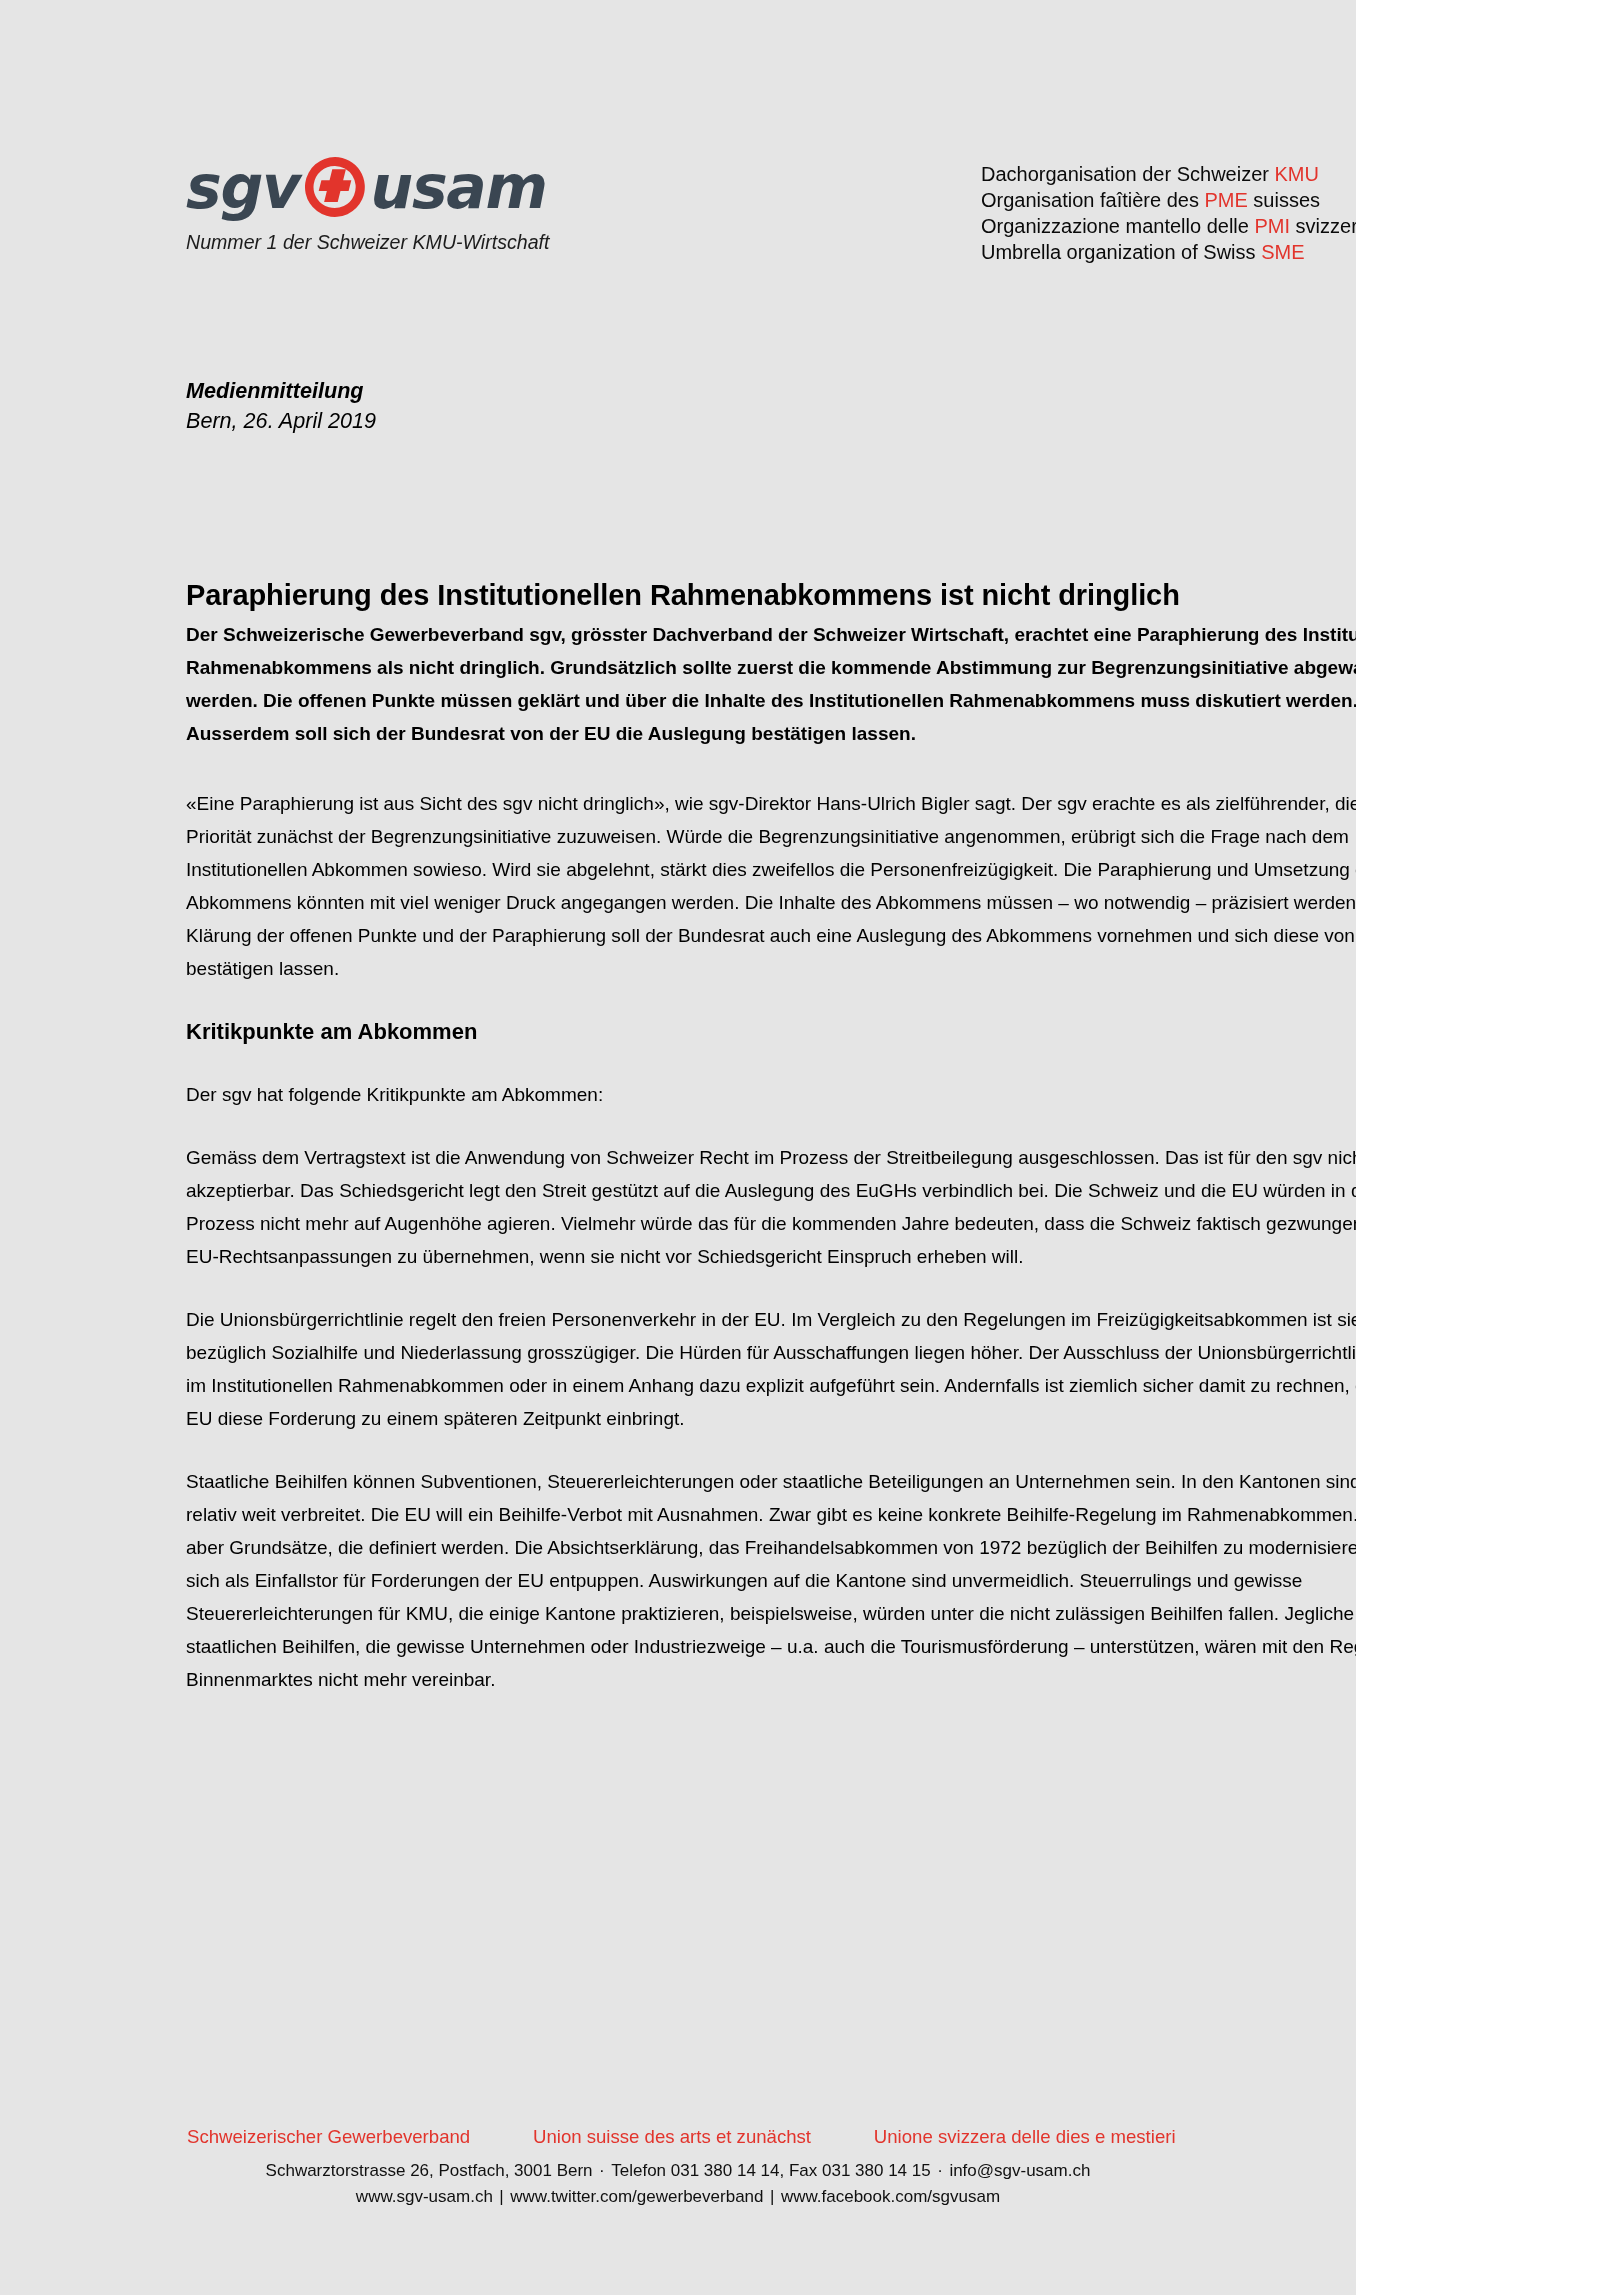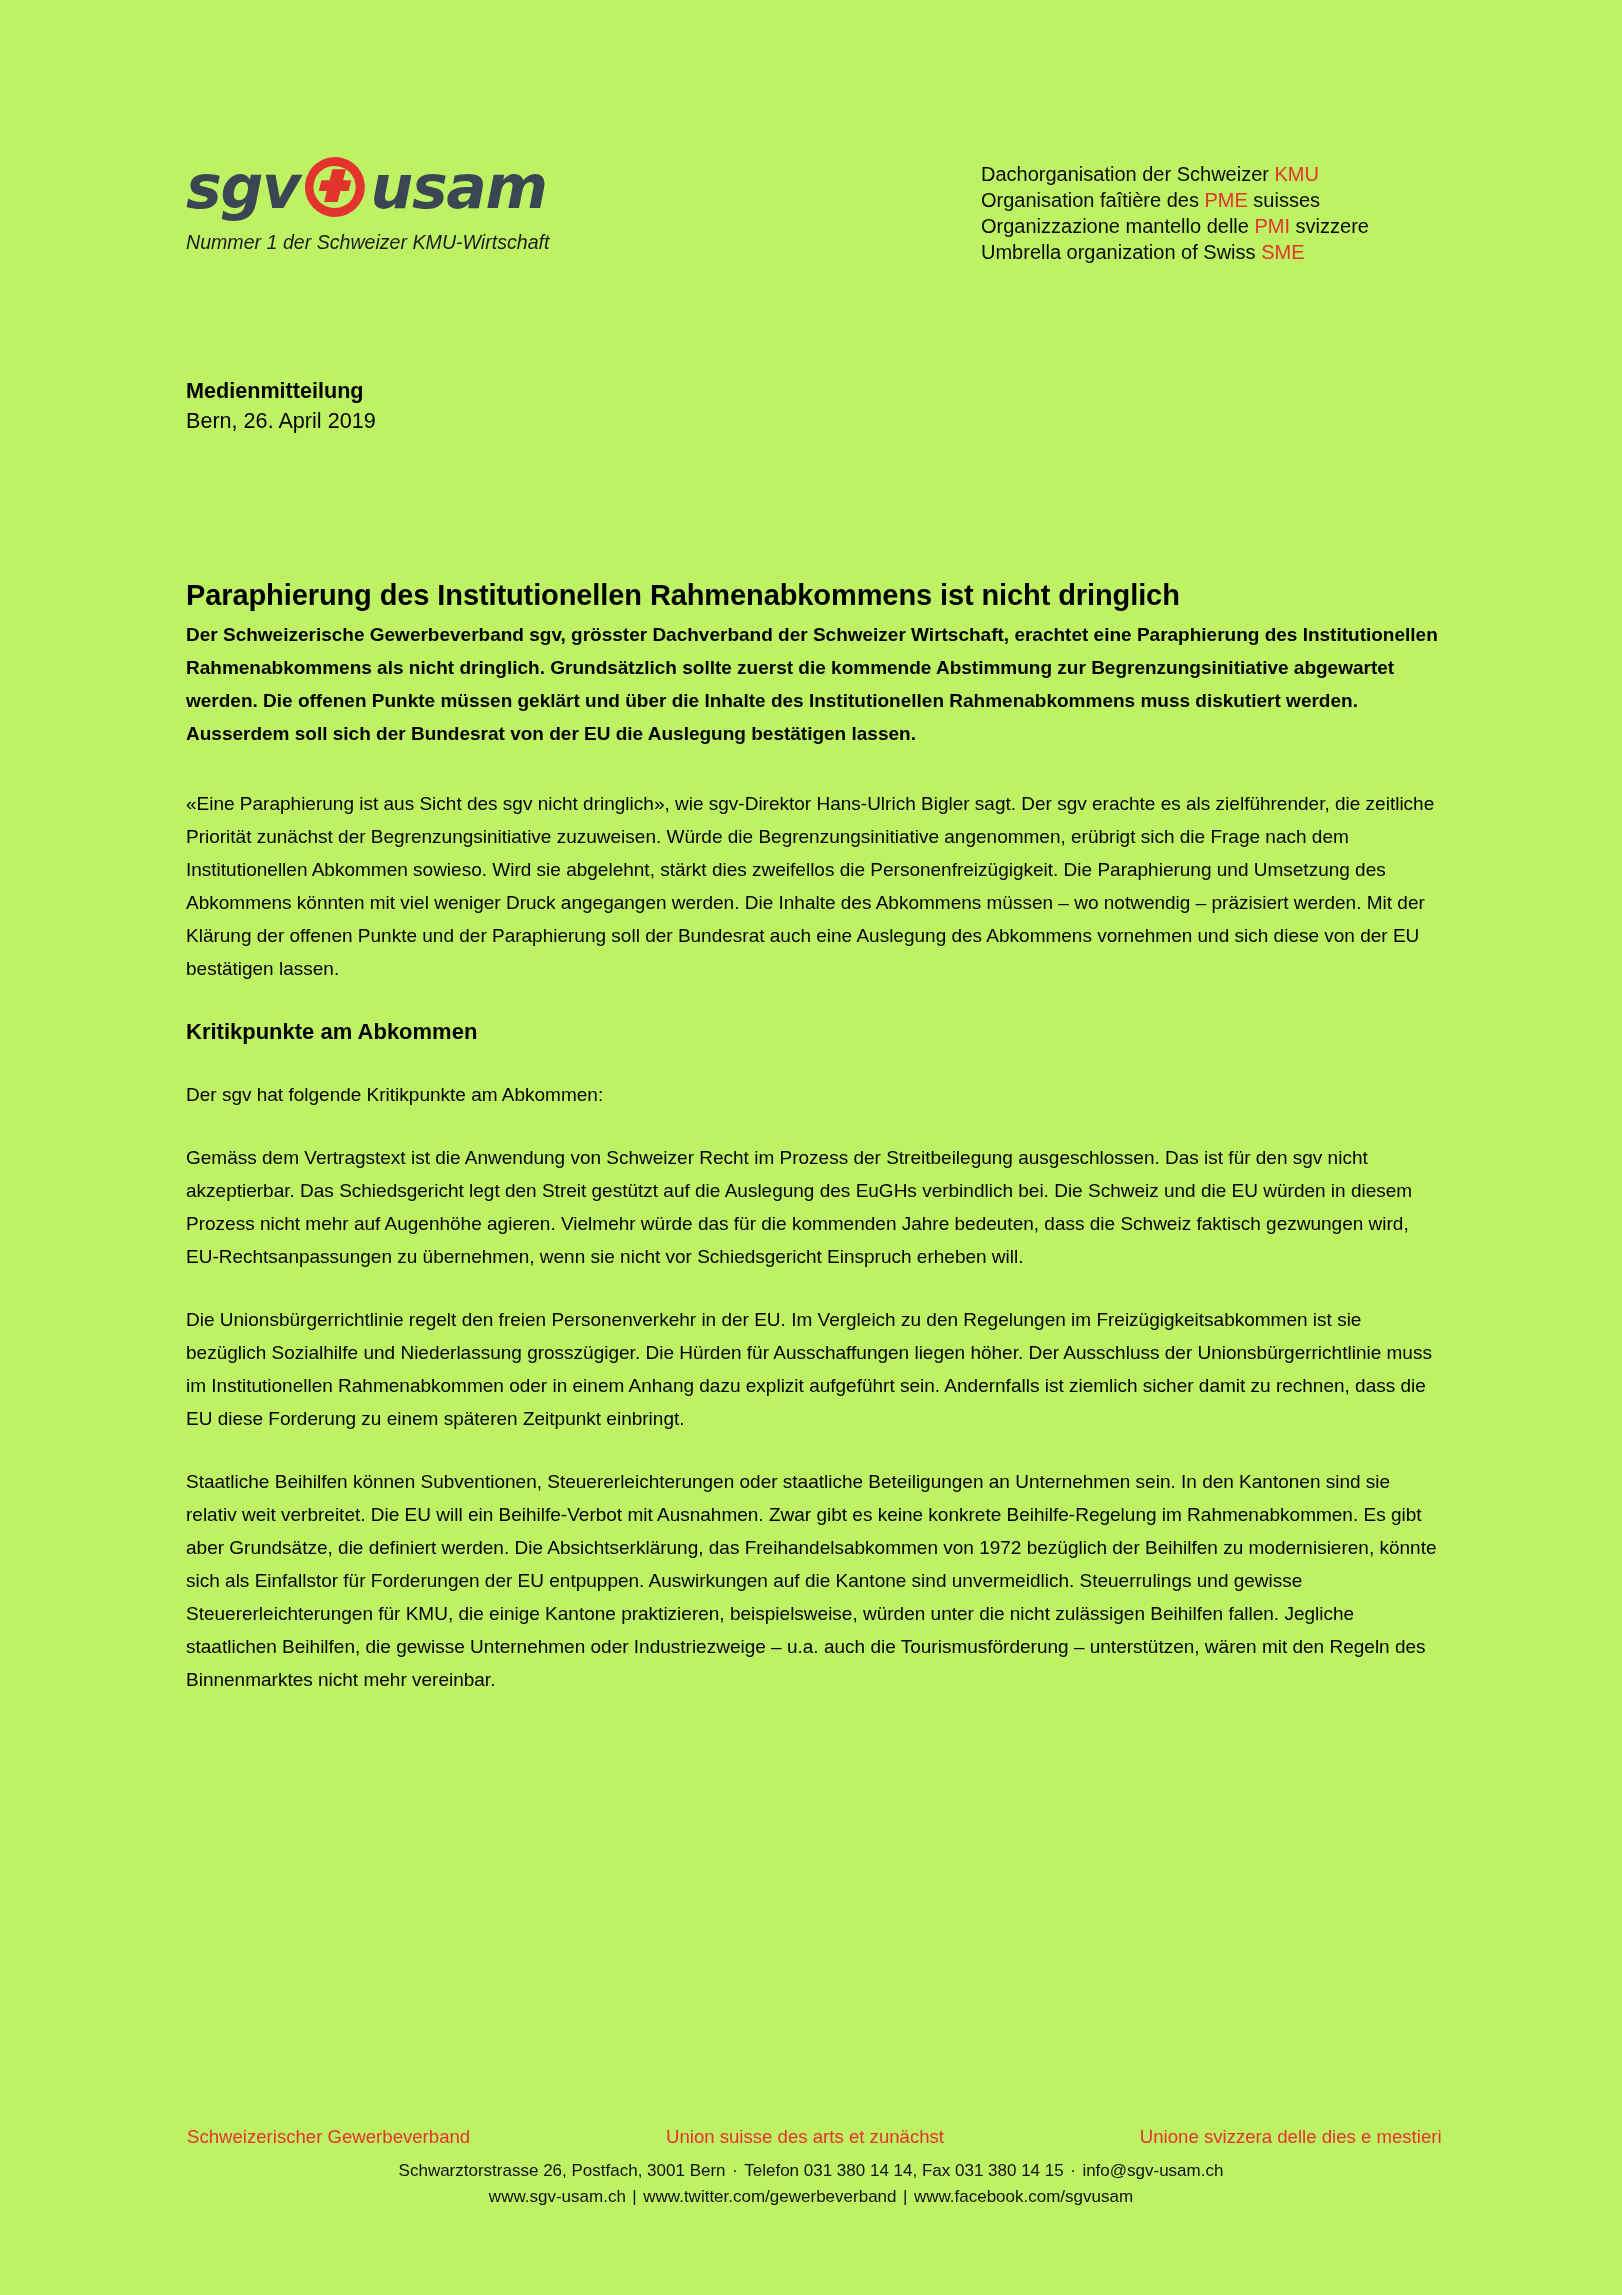--- a/index.html
+++ b/index.html
@@ -7,23 +7,23 @@
     margin: 0;
     padding: 0;
     background: #ffffff;
   }
   body {
     font-family: "Liberation Sans", sans-serif;
     color: #000000;
   }
   .page {
     position: relative;
-    width: 1622px;
+    width: 1356px;
     height: 2295px;
-    background: #bef264;
+    background: #e5e5e5;
     box-sizing: border-box;
     overflow: hidden;
   }
 
   
   .header {
     position: absolute;
     top: 147px;
     left: 186px;
     right: 164px;
@@ -75,20 +75,21 @@
   }
   .langlines .hi { color: #e2342c; }
 
   
   .meta {
     position: absolute;
     left: 186px;
     top: 376px;
     font-size: 21.6px;
     line-height: 30px;
+    font-style: italic;
   }
   .meta .mm-title { font-weight: bold; }
 
   
   .headline {
     position: absolute;
     left: 186px;
     top: 558px;
     width: 1263px;
     font-size: 29px;

